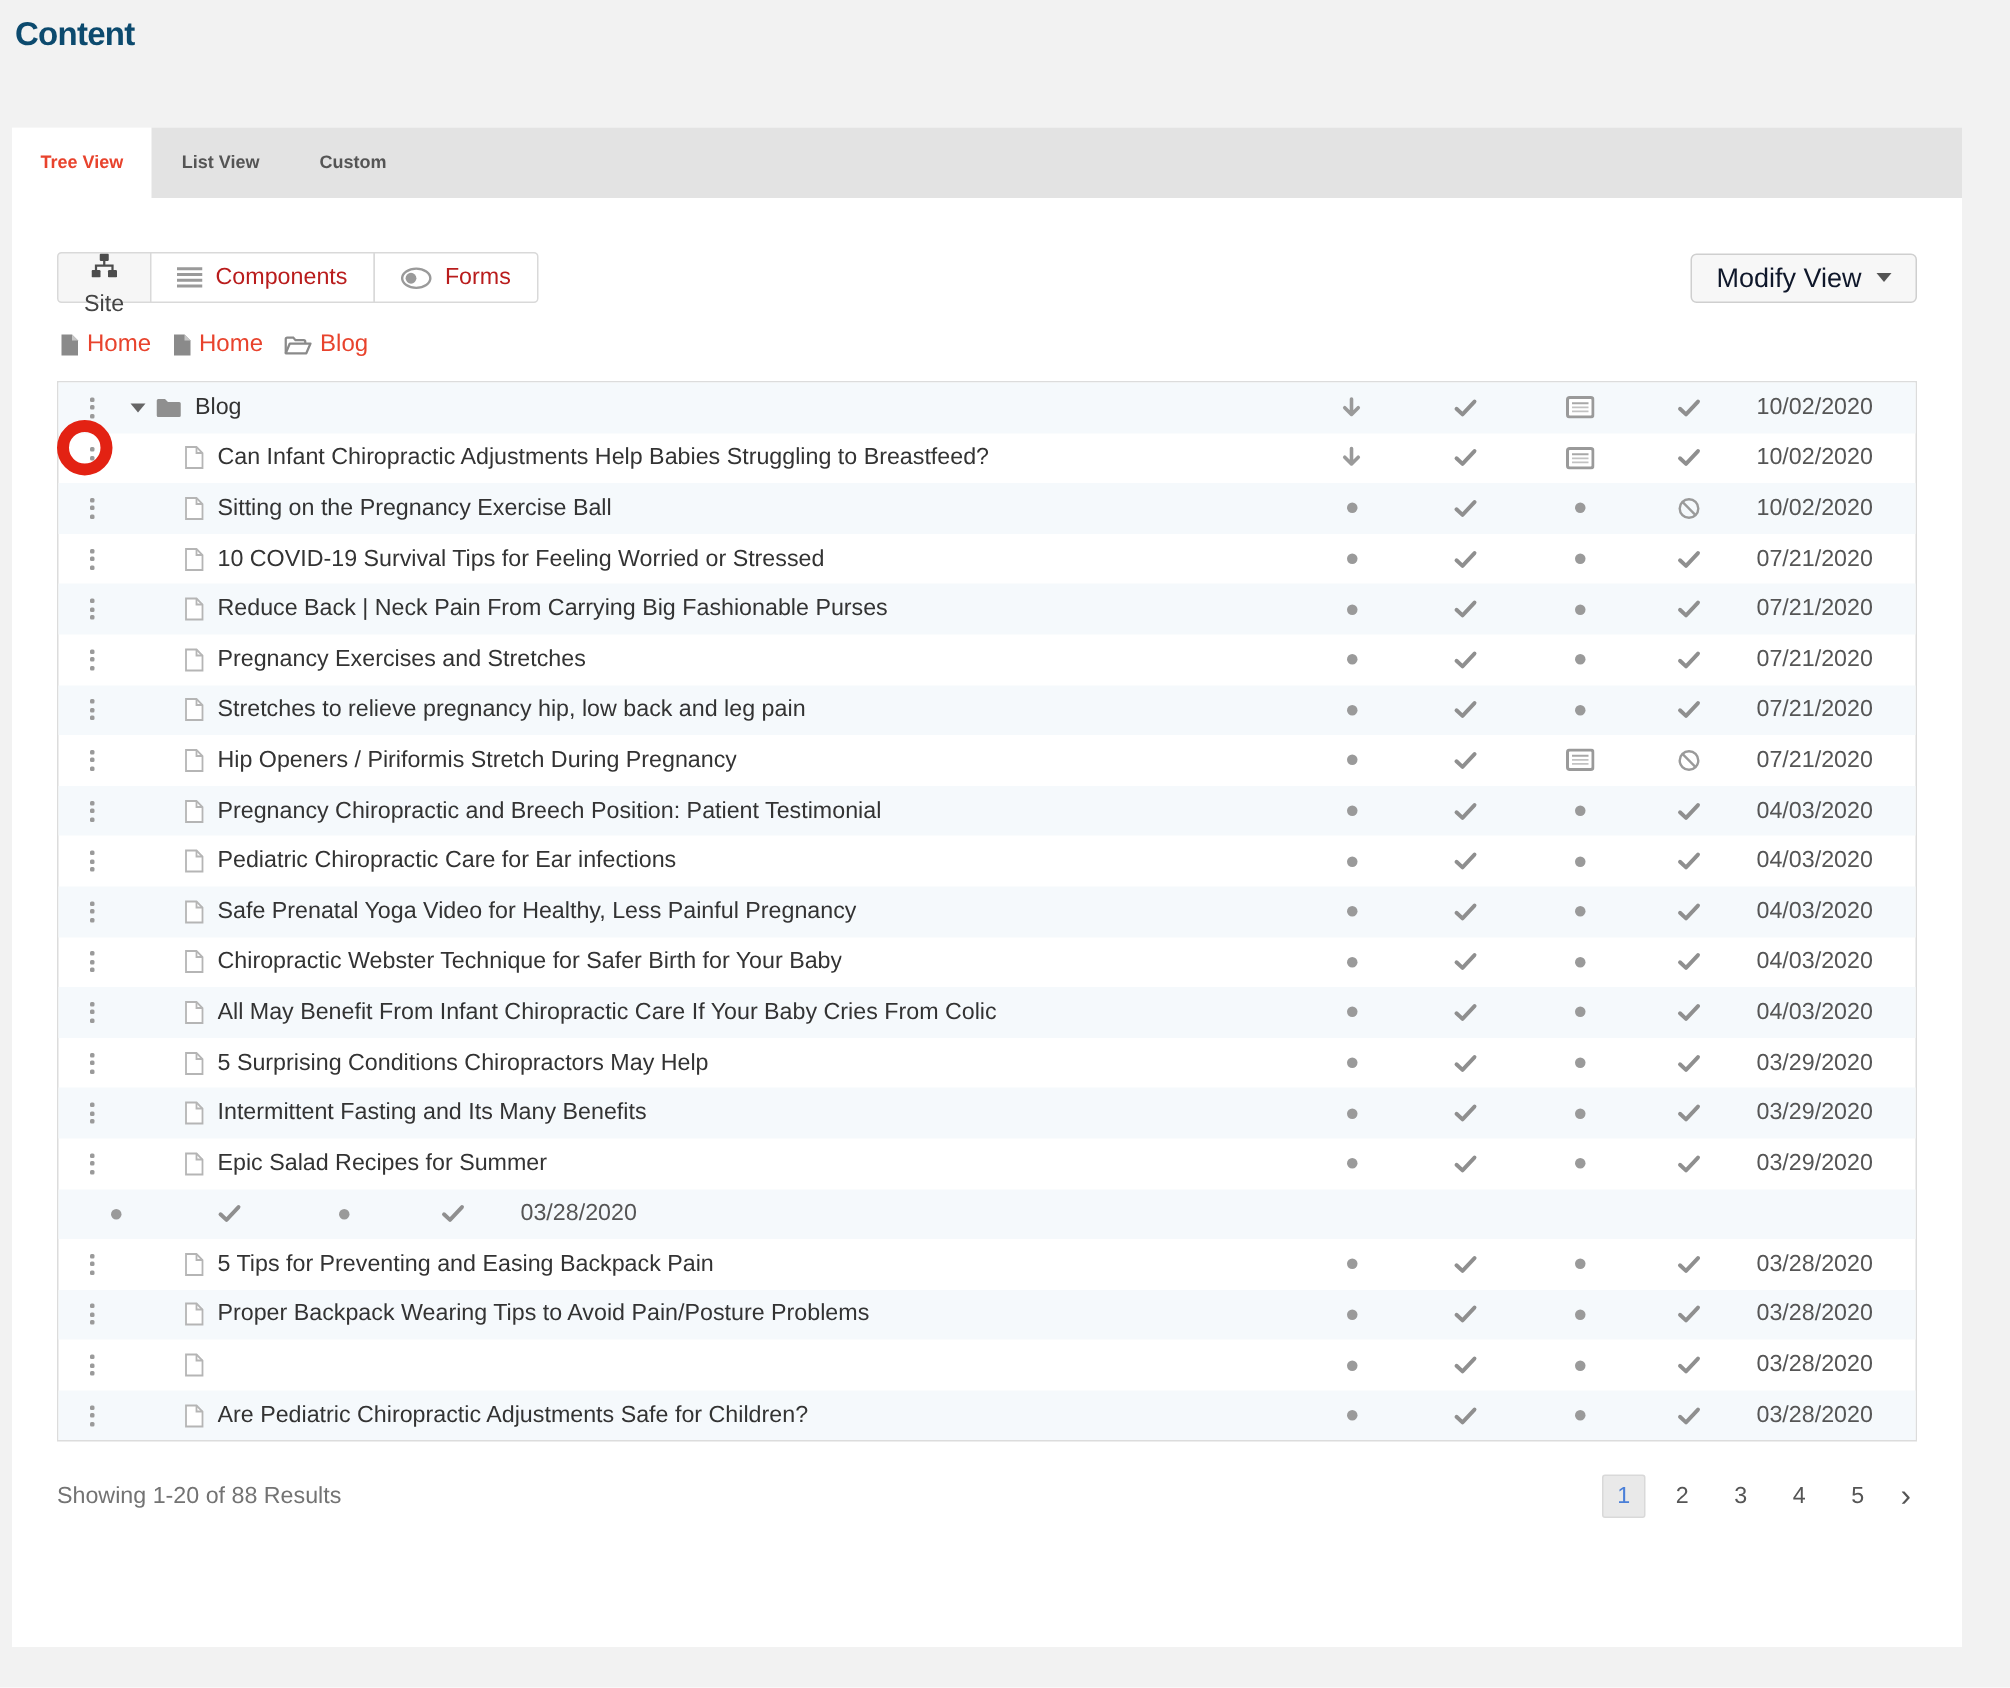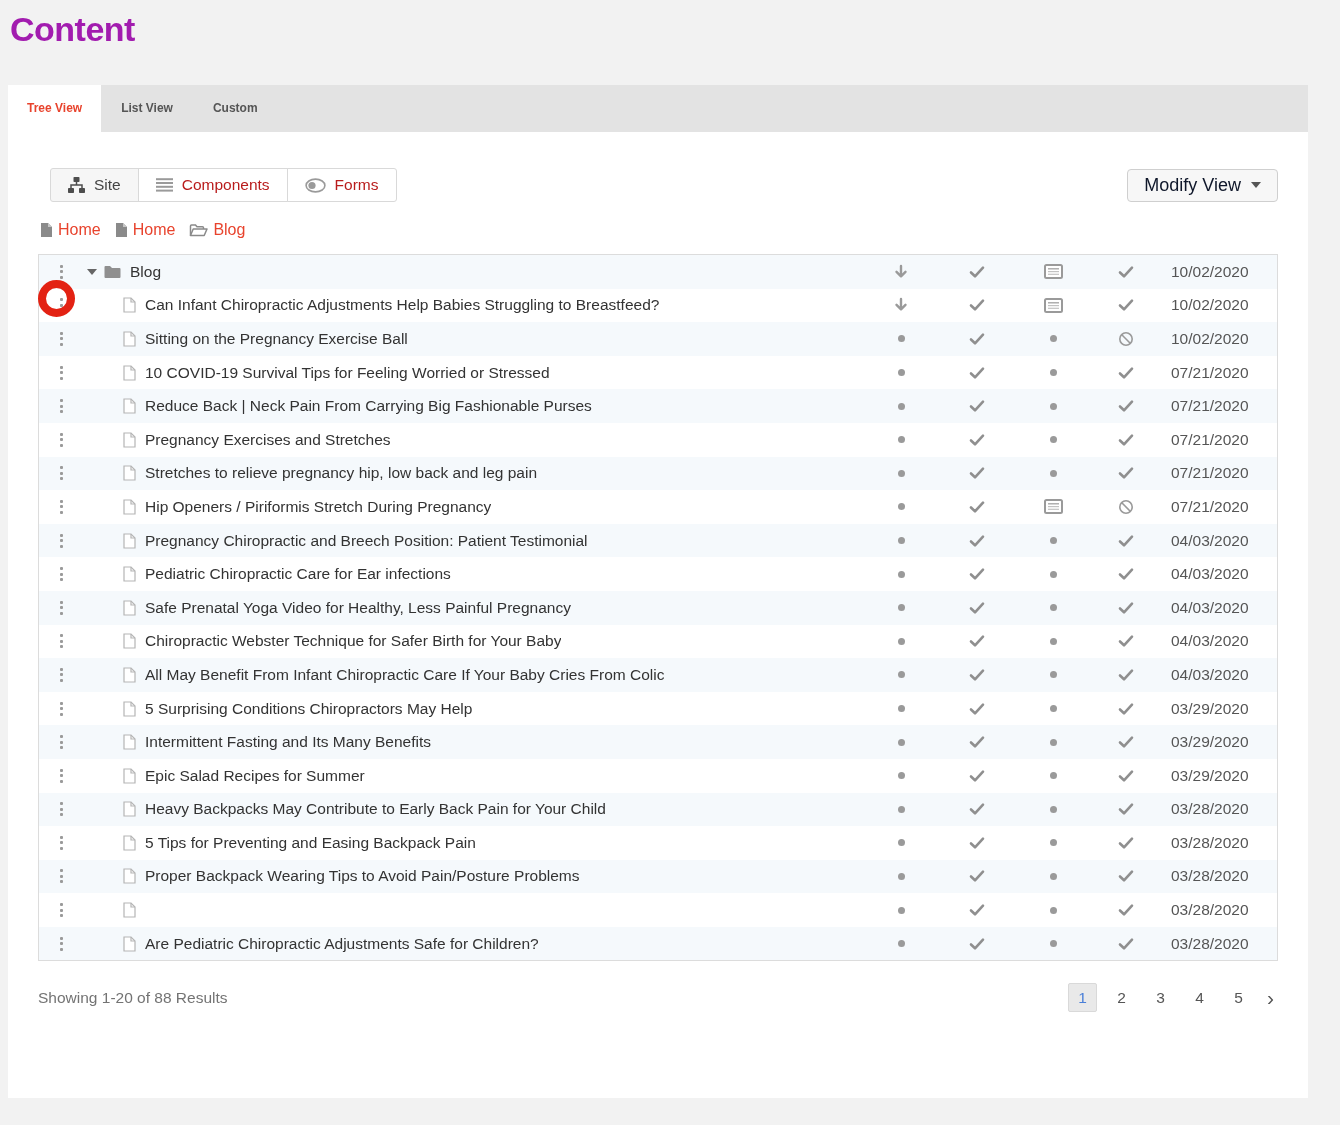--- a/index.html
+++ b/index.html
@@ -5,21 +5,21 @@
   * { margin:0; padding:0; box-sizing:border-box; }
   html,body { width:1340px; height:1125px; }
   body {
     background:#f2f2f2;
     font-family:"Liberation Sans", sans-serif;
     position:relative;
     overflow:hidden;
   }
   .page-title {
     position:absolute; left:10px; top:10px;
-    font-size:34px; font-weight:bold; color:#a21caf; letter-spacing:-0.5px;
+    font-size:22px; font-weight:bold; color:#0c4a6e; letter-spacing:-0.5px;
   }
   .panel {
     position:absolute; left:8px; top:85px; width:1300px; height:1013px;
     background:#ffffff;
   }
   
   .tabbar { height:47px; background:#e3e3e3; display:flex; }
   .tab {
     padding:0 20px; line-height:47px; font-size:12px; font-weight:bold;
     color:#555; cursor:pointer; white-space:nowrap;
@@ -28,21 +28,21 @@
   
   .toolbar {
     margin:36px 30px 0 30px; display:flex; justify-content:space-between; align-items:center;
   }
   .seg-group { display:flex; }
   .seg {
     height:34px; display:flex; align-items:center; gap:9px;
     padding:0 17px; background:#fff; border:1px solid #d9d9d9; margin-left:-1px;
     font-size:15.5px; color:#b91c1c; cursor:pointer;
   }
-  .seg:first-child { margin-left:12px; border-radius:3px 0 0 3px; }
+  .seg:first-child { margin-left:0; border-radius:3px 0 0 3px;flex-direction:column; }
   .seg:last-child { border-radius:0 3px 3px 0; }
   .seg.active { background:#f6f6f6; color:#444; }
   .modify-btn {
     height:33px; display:flex; align-items:center; gap:10px; padding:0 16px;
     background:#f7f7f7; border:1px solid #cfcfcf; border-radius:4px;
     font-size:18px; color:#0f172a; cursor:pointer;
   }
   .caret-down {
     width:0; height:0; border-left:5px solid transparent; border-right:5px solid transparent;
     border-top:6px solid #555; display:inline-block;
@@ -870,35 +870,20 @@
           <div class="cell c-nav">
             <span class="icn ">
               <svg width="16" height="14" viewBox="0 0 16 14">
                 <path d="M2 7.5 L6 11.3 L14 2.7" fill="none" stroke="#8f8f8f" stroke-width="2.6" stroke-linecap="round" stroke-linejoin="round"></path>
               </svg>
             </span>
           </div>
           <div class="cell c-upd">03/29/2020</div>
         </div>
         <div class="trow">
-          <div class="cell c-title">
-            <span class="kebab">
-              <i></i>
-              <i></i>
-              <i></i>
-            </span>
-            <span class="indent" style="width:40px"></span>
-            <span class="icn row-icn">
-              <svg width="13" height="16" viewBox="0 0 13 16">
-                <path d="M1 1 H8 L12 5 V15 H1 Z" fill="#fff" stroke="#b5b5b5" stroke-width="1.2"></path>
-                <path d="M8 1 V5 H12" fill="none" stroke="#b5b5b5" stroke-width="1.2"></path>
-              </svg>
-            </span>
-            <span class="row-title">Heavy Backpacks May Contribute to Early Back Pain for Your Child</span>
-          </div>
           <div class="cell c-obj">
             <span class="icn ">
               <span class="dotmark"></span>
             </span>
           </div>
           <div class="cell c-disp">
             <span class="icn ">
               <svg width="16" height="14" viewBox="0 0 16 14">
                 <path d="M2 7.5 L6 11.3 L14 2.7" fill="none" stroke="#8f8f8f" stroke-width="2.6" stroke-linecap="round" stroke-linejoin="round"></path>
               </svg>

